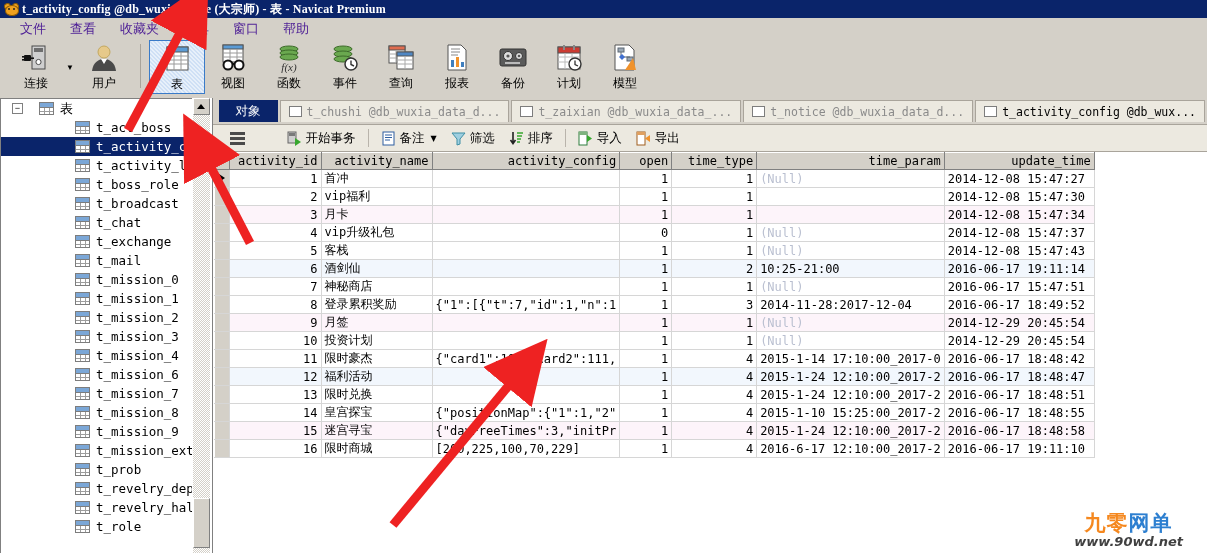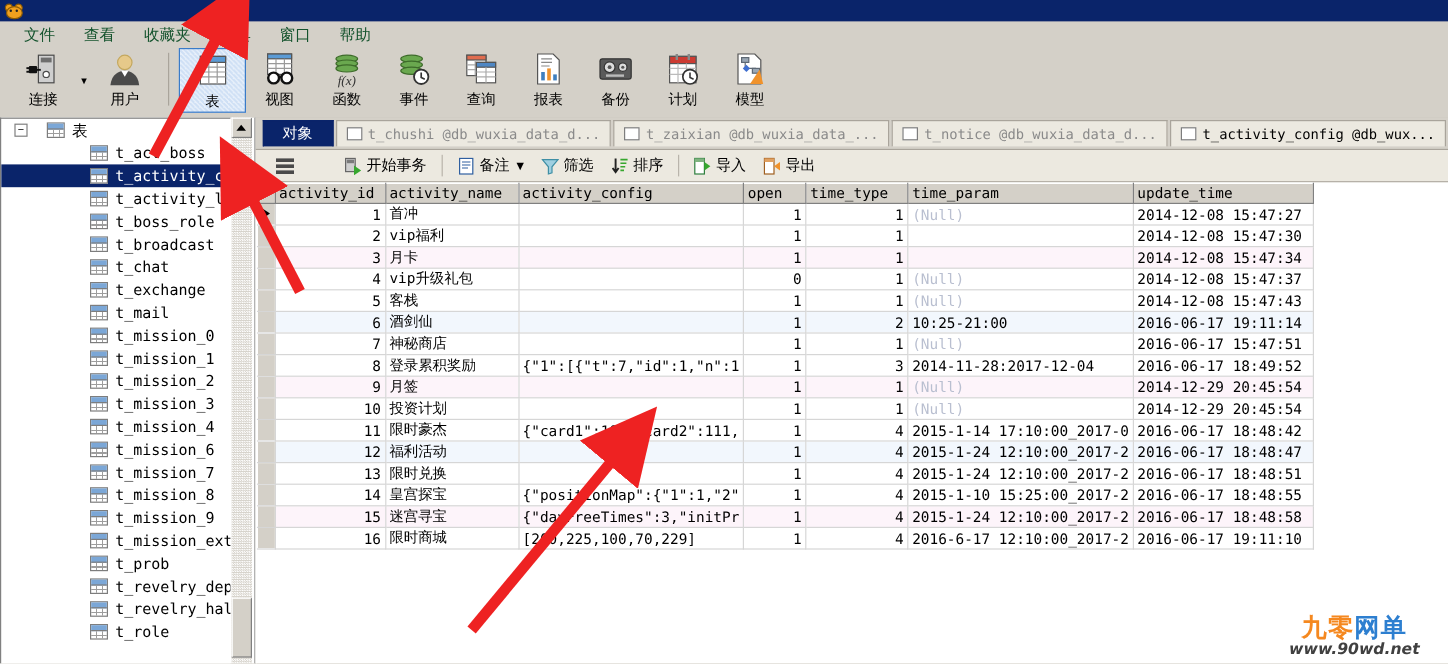--- a/index.html
+++ b/index.html
@@ -15,21 +15,21 @@
   .title-ico .ear{position:absolute;width:5px;height:5px;background:#f0a01e;border:1px solid #8a5a07;border-radius:50% 50% 0 50%;}
   .title-ico .ear.l{left:0px;top:1px;transform:rotate(-20deg);}
   .title-ico .ear.r{left:8px;top:1px;transform:rotate(70deg);}
   .title-ico .eye{position:absolute;top:6px;width:2px;height:2px;background:#222;border-radius:50%;}
   .title-ico .eye.l{left:4px;} .title-ico .eye.r{left:9px;}
   .titletext{color:#fff;font-family:"Liberation Serif","DejaVu Serif",serif;font-size:12px;font-weight:bold;
      letter-spacing:.2px;white-space:nowrap;}
 
   
   .menubar{height:22px;background:#d4d0c8;display:flex;align-items:center;padding-left:8px;}
-  .menuitem{padding:12px 12px;color:#14532d;font-size:13px;font-family:"DejaVu Sans",sans-serif;cursor:default;}
+  .menuitem{padding:12px 12px;color:#4c1d95;font-size:13px;font-family:"DejaVu Sans",sans-serif;cursor:default;}
 
   
   .toolbar{height:58px;background:#d4d0c8;display:flex;align-items:flex-start;padding-left:8px;
      border-bottom:1px solid #b5b1a8;position:relative;}
   .tbtn{width:56px;height:54px;display:flex;flex-direction:column;align-items:center;justify-content:flex-start;
      padding-top:3px;cursor:default;box-sizing:border-box;}
   .tbtn.sel{background:#cfe0f5;border:1px solid #3a7bc8;
      background-image:linear-gradient(45deg,rgba(255,255,255,.5) 25%,transparent 25%,transparent 50%,rgba(255,255,255,.5) 50%,rgba(255,255,255,.5) 75%,transparent 75%);
      background-size:4px 4px;background-color:#cfe0f5;}
   .tlabel{font-size:12px;font-family:"DejaVu Sans",sans-serif;margin-top:2px;color:#000;}
@@ -91,21 +91,21 @@
      font-size:12.5px;font-family:"DejaVu Sans",sans-serif;color:#000;white-space:nowrap;}
   .gb .gi{width:15px;height:15px;margin-right:4px;position:relative;flex:0 0 auto;}
   .gbsep{width:1px;height:18px;background:#b9b4ab;margin:0 5px;}
   .hamburger{width:15px;height:13px;display:flex;flex-direction:column;justify-content:space-between;}
   .hamburger i{display:block;height:3px;background:#4a4a4a;}
 
   
   .gridwrap{flex:1;background:#fff;position:relative;overflow:hidden;border-left:1px solid #fff;}
   table.dg{border-collapse:collapse;table-layout:fixed;font-family:"DejaVu Sans Mono","Liberation Mono",monospace;font-size:12px;}
   table.dg th{background:#d4d0c8;border:1px solid #fff;border-right-color:#808080;border-bottom-color:#808080;
-     font-weight:normal;text-align:left;padding:1px 3px;height:17px;box-sizing:border-box;
+     font-weight:normal;text-align:right;padding:1px 3px;height:17px;box-sizing:border-box;
      font-family:"DejaVu Sans Mono","Liberation Mono",monospace;font-size:12px;overflow:hidden;white-space:nowrap;}
   table.dg td{border-right:1px solid #d6d6d6;border-bottom:1px solid #d6d6d6;padding:0 3px;height:18px;
      box-sizing:border-box;overflow:hidden;white-space:nowrap;vertical-align:middle;}
   td.gutter{background:#d4d0c8;border:1px solid #fff;border-right-color:#808080;border-bottom-color:#808080;
      width:15px;padding:0;position:relative;}
   td.num{text-align:right;}
   td.nullv{color:#b9bfd0;}
   tr.alt-b td{background:#f2f7fd;}
   tr.alt-b td.gutter{background:#d4d0c8;}
   tr.alt-p td{background:#fdf4fa;}
@@ -128,20 +128,21 @@
 <div id="app">
 
   <div class="titlebar">
     <div class="title-ico">
       <div class="ear l"></div>
         <div class="ear r"></div>
         <div class="blob"></div>
       <div class="eye l"></div>
         <div class="eye r"></div>
     </div>
+    <div class="titletext">t_activity_config @db_wuxia_game (大宗师) - 表 - Navicat Premium</div>
   </div>
 
   <div class="menubar">
     <div class="menuitem">文件</div>
     <div class="menuitem">查看</div>
     <div class="menuitem">收藏夹</div>
     <div class="menuitem">工具</div>
     <div class="menuitem">窗口</div>
     <div class="menuitem">帮助</div>
   </div>

